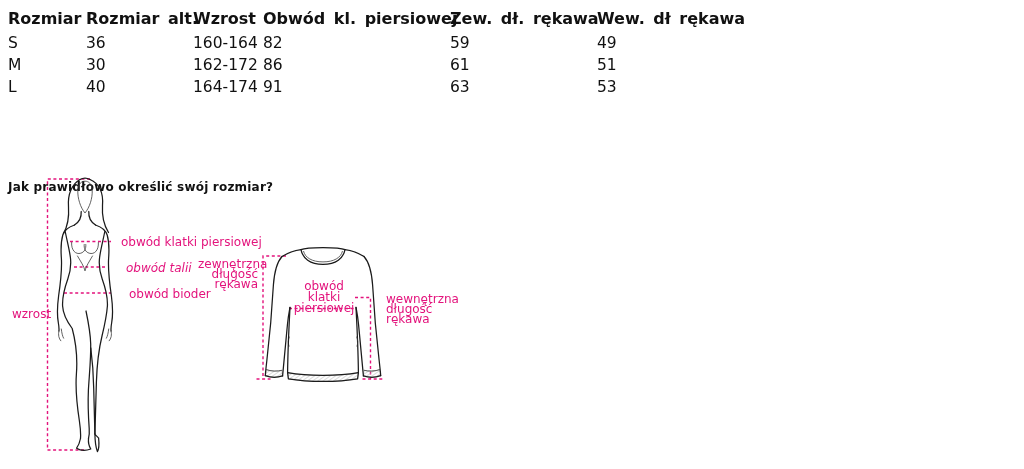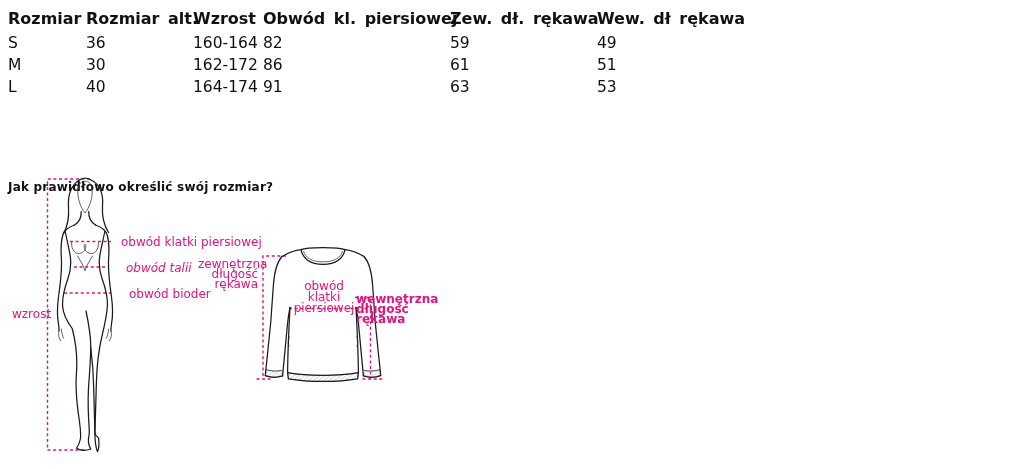--- a/index.html
+++ b/index.html
@@ -185,17 +185,17 @@
 
 <div class="plabel multi right" style="left:198px; top:259px; width:60px;">
   <div>zewnętrzna</div>
   <div>długość</div>
   <div>rękawa</div>
 </div>
 <div class="plabel multi center chest2" style="left:289px; top:281px; width:70px;">
   <div>obwód</div>
   <div>klatki piersiowej</div>
 </div>
-<div class="plabel multi" style="left:356px; top:294px; width:52px;font-weight:bold;">
+<div class="plabel multi" style="left:386px; top:294px; width:52px;">
   <div>wewnętrzna</div>
   <div>długość</div>
   <div>rękawa</div>
 </div>
 
 </body></html>

